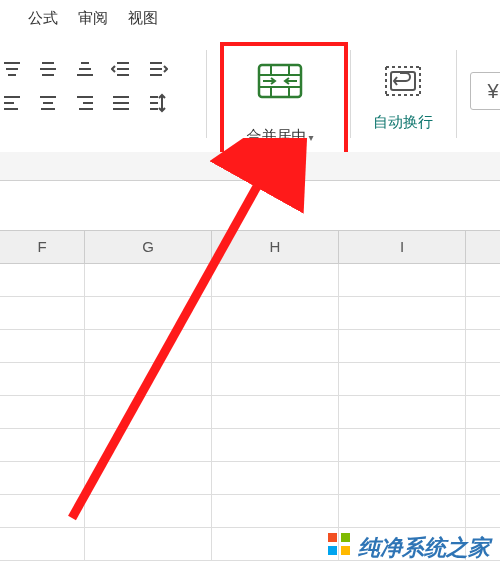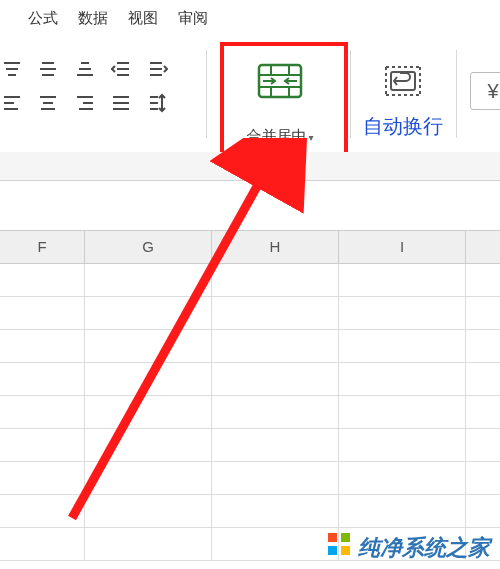--- a/index.html
+++ b/index.html
@@ -23,21 +23,21 @@
 
 .merge-grp{position:absolute;top:15px;left:224px;width:112px;height:108px;text-align:center}
 .merge-ico{display:inline-flex;align-items:center;justify-content:center;width:56px;height:56px;margin-top:6px}
 .merge-lbl{display:block;font-size:15px;color:#333;margin-top:18px}
 .merge-lbl .caret{font-size:10px;color:#666;margin-left:2px}
 .hi{position:absolute;top:10px;left:220px;width:120px;height:116px;border:4px solid #ff1a1a;pointer-events:none}
 
 
 .wrap-grp{position:absolute;top:15px;left:358px;width:90px;text-align:center}
 .wrap-ico{display:inline-flex;align-items:center;justify-content:center;width:56px;height:56px;margin-top:6px}
-.wrap-lbl{display:block;font-size:20px;color:#1d4ed8;margin-top:4px}
+.wrap-lbl{display:block;font-size:15px;color:#0f766e;margin-top:4px}
 
 
 .extra{position:absolute;top:40px;right:-16px;width:44px;height:36px;border:1px solid #bbb;border-radius:3px;display:flex;align-items:center;justify-content:center;font-size:20px;color:#555;background:#fff}
 
 
 .grid{position:absolute;top:230px;left:0;right:0;bottom:0}
 .colheads{display:flex;height:32px;background:#efefef;border-top:1px solid #ccc;border-bottom:1px solid #ccc}
 .ch{flex:0 0 126px;text-align:center;line-height:32px;color:#555;font-size:15px;border-right:1px solid #ccc}
 .ch:first-child{flex:0 0 84px}
 .rows .r{display:flex;height:32px;border-bottom:1px solid #ddd}
@@ -55,23 +55,22 @@
 .wm .s2{top:0;right:0;background:#7fba00}
 .wm .s3{bottom:0;left:0;background:#00a4ef}
 .wm .s4{bottom:0;right:0;background:#ffb900}
 </style>
 </head>
 <body>
 <div id="stage">
 
 <div class="menu">
   <div class="mi">公式</div>
-  <div class="mi">数据</div>
+  <div class="mi">审阅</div>
   <div class="mi">视图</div>
-  <div class="mi">审阅</div>
 </div>
 
 <div class="ribbon">
 
   <div class="sep" style="left:206px"></div>
   <div class="sep" style="left:350px"></div>
   <div class="sep" style="left:456px"></div>
 
   <div class="align-grp">
     <span class="ab">

